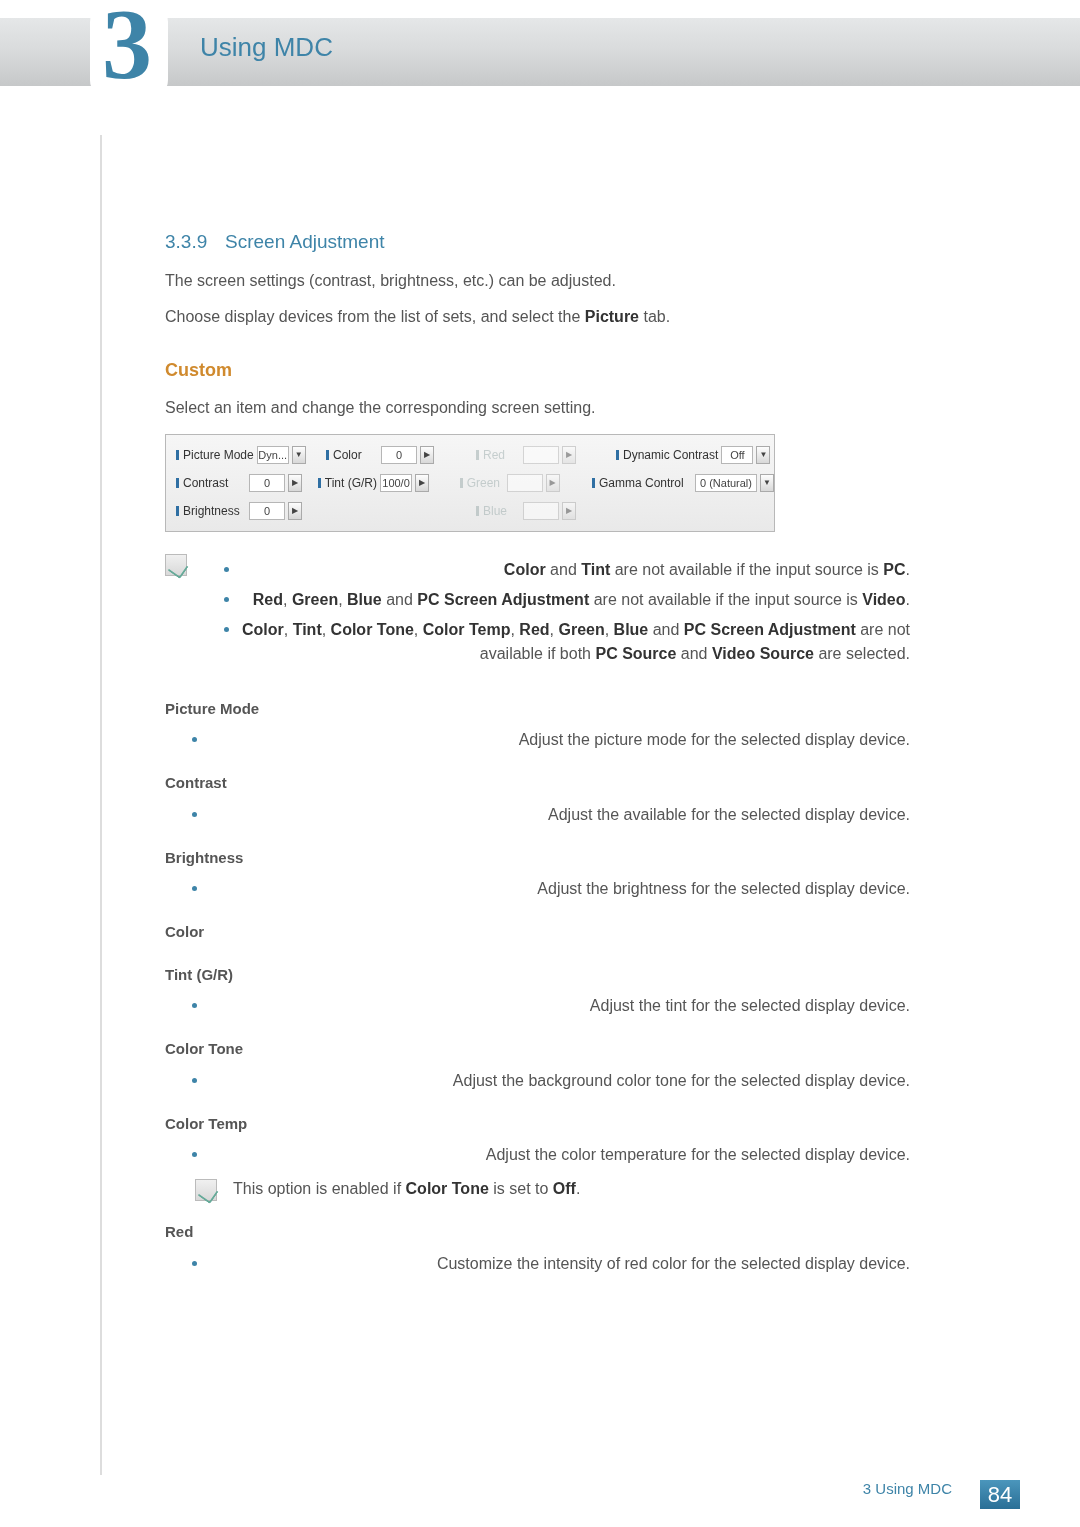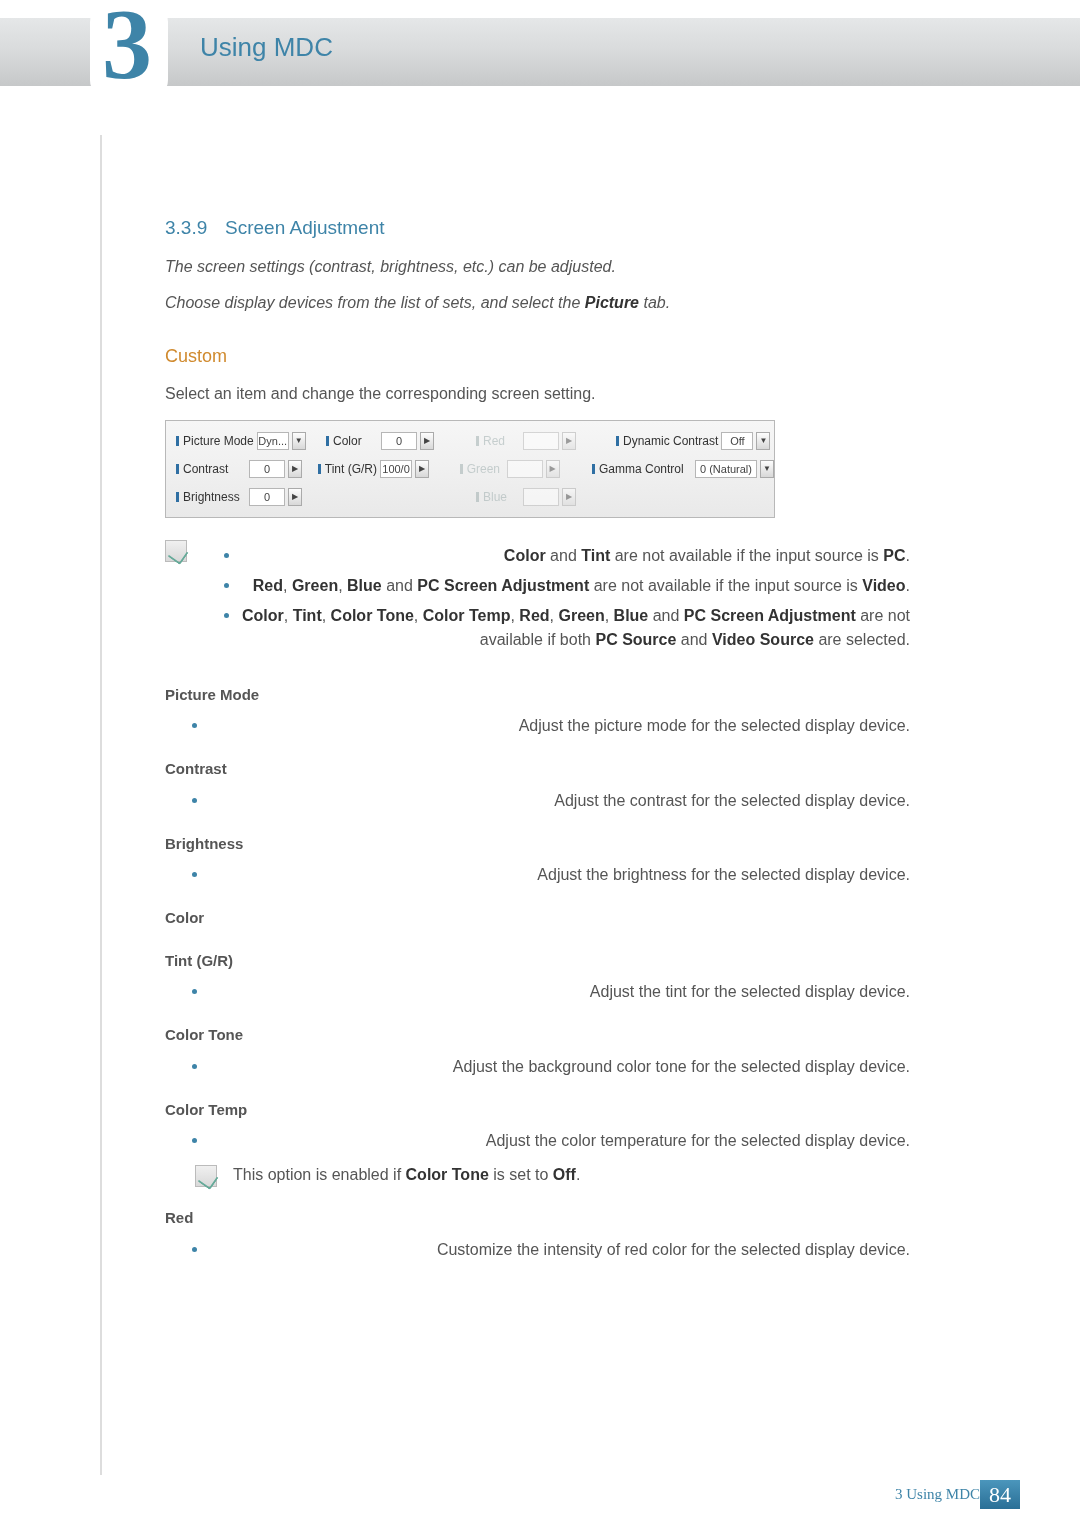--- a/index.html
+++ b/index.html
@@ -53,39 +53,39 @@
       position: absolute;
       left: 100px;
       top: 135px;
       bottom: 52px;
       width: 2px;
       background: #ddd;
     }
     .content {
       position: absolute;
       left: 165px;
-      top: 190px;
+      top: 204px;
       width: 760px;
       font-size: 16px;
       line-height: 1.5;
       color: #666;
     }
     .section-num {
       color: #3e84a8;
       font-size: 19px;
       font-weight: 400;
     }
     .section-title {
       color: #3e84a8;
       font-size: 19px;
       font-weight: 400;
     }
     .h2 { margin-top: 24px; margin-bottom: 10px; }
-    .para { margin: 12px 0; color: #555; font-style: italic; }
-    .sub-h { color: #d08a2e; font-size: 18px; margin-top: 28px; margin-bottom: 10px; font-weight: 400; }
+    .para { margin: 12px 0; color: #555; }
+    .sub-h { color: #d08a2e; font-size: 18px; margin-top: 28px; margin-bottom: 10px; font-weight: 700; }
     .custom-para { margin: 12px 0 14px; color: #555; }
     .panel {
       width: 610px;
       border: 1px solid #b8b8b8;
       background: linear-gradient(#f6f6f6,#f0f0f0,#e9e9e9);
       padding: 6px 0 6px 0;
       font-size: 12px;
       color: #333;
     }
     .panel-row {
@@ -171,23 +171,22 @@
     .inner-note {
       display:flex; gap:16px; align-items:center;
       margin: 10px 0 0 30px;
     }
     .inline-note-text { color:#555; }
     .footer {
       position:absolute;
       bottom: 18px;
       right: 60px;
       display:flex;
-      align-items:center;
-      gap:0;
-      font-family:Liberation Serif, serif;
+      align-items:flex-start;
+      gap:28px;
     }
     .footer-text { color:#3e84a8; font-size:15px; }
     .page-box {
       width: 40px; height: 29px;
       background: linear-gradient(#4b96bc,#2a6f96);
       color:#fff;
       display:flex; align-items:center; justify-content:center;
       font-size:22px;
       font-weight:400;
       position:relative;
@@ -330,21 +329,21 @@
 
   <div class="def-block">
 
     <div class="def-title">Picture Mode</div>
     <ul class="def-list">
         <li>Adjust the picture mode for the selected display device.</li>
       </ul>
 
     <div class="def-title">Contrast</div>
     <ul class="def-list">
-        <li>Adjust the contrast for the selected display device.</li>
+        <li>Adjust the available for the selected display device.</li>
       </ul>
 
     <div class="def-title">Brightness</div>
     <ul class="def-list">
         <li>Adjust the brightness for the selected display device.</li>
       </ul>
 
     <div class="def-title">Color</div>
 
     <div class="def-title">Tint (G/R)</div>

